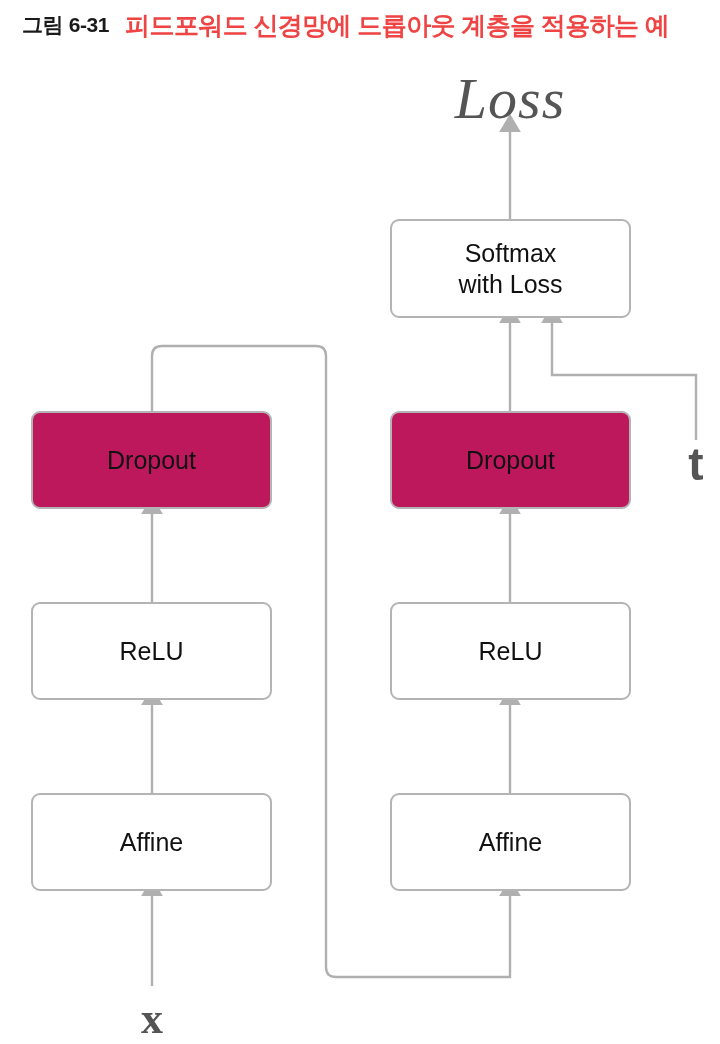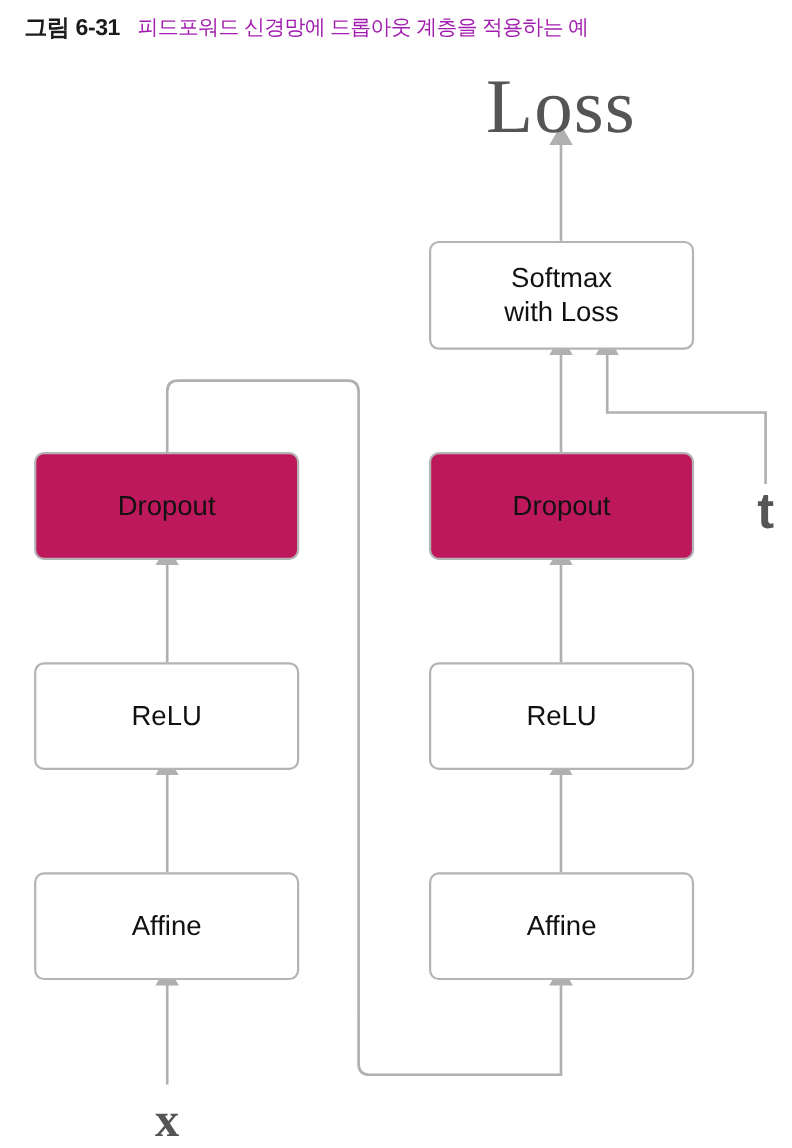--- a/index.html
+++ b/index.html
@@ -17,21 +17,21 @@
     position:absolute; left:6px; top:6px;
     width:712px; height:38px;
     display:flex; align-items:center;
     white-space:nowrap;
   }
   .title-num {
     font-size:21px; font-weight:bold; color:#1a1a1a;
     letter-spacing:-0.4px;
   }
   .title-text {
-    font-size:19px; font-weight:normal; color:#a21caf;
+    font-size:25px; font-weight:bold; color:#ef4444;
     margin-left:16px; letter-spacing:-0.6px;
   }
 
   
   #wires { position:absolute; left:0; top:0; width:720px; height:1044px; }
 
   
   .node {
     position:absolute;
     box-sizing:border-box;
@@ -49,21 +49,22 @@
   .node .lbl { white-space:pre-line; display:block; }
 
   
   .mathlabel {
     position:absolute;
     color:#555555;
     display:flex; align-items:center; justify-content:center;
   }
   .lbl-loss {
     font-family:"Liberation Serif", serif;
-    font-size:70px;
+    font-style:italic;
+    font-size:58px;
     letter-spacing:1px;
   }
   .lbl-t {
     font-family:"Liberation Sans", sans-serif;
     font-weight:bold;
     font-size:46px;
   }
   .lbl-x {
     font-family:"Liberation Serif", serif;
     font-weight:bold;

